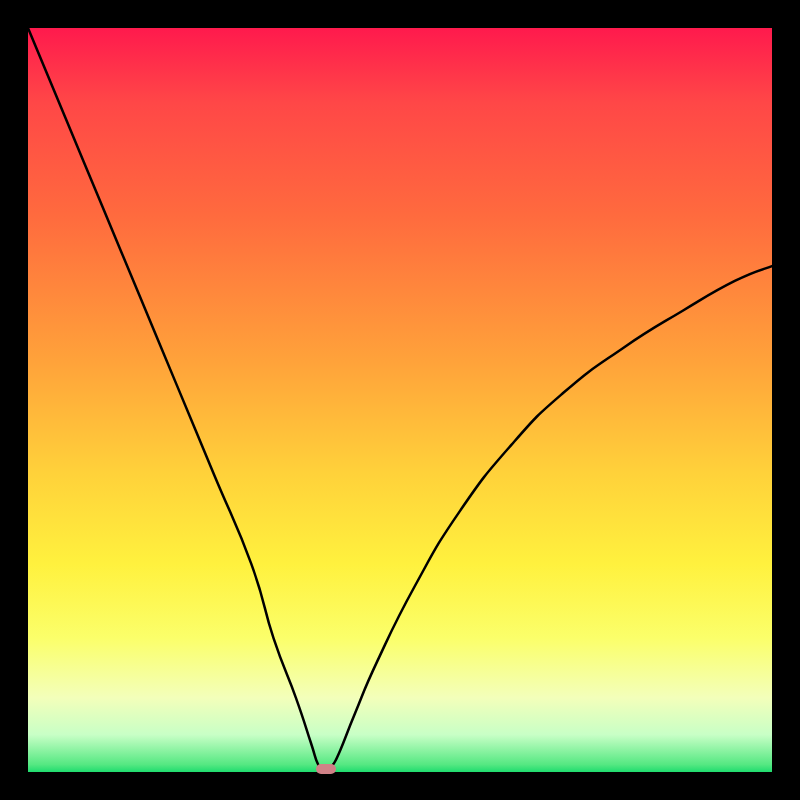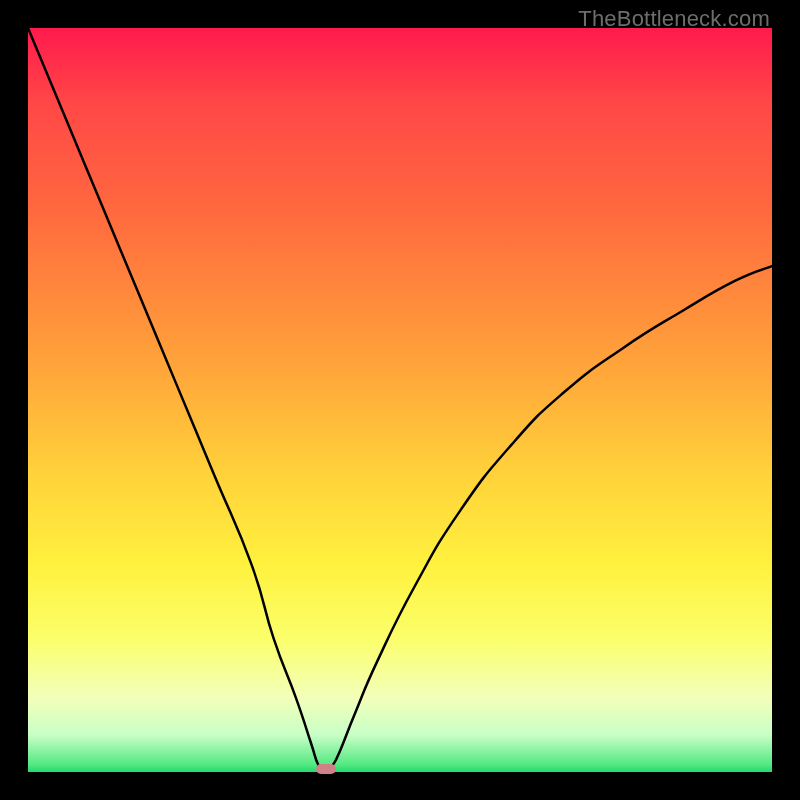--- a/index.html
+++ b/index.html
@@ -64,20 +64,19 @@
     height: 10px;
     border-radius: 5px;
     background: #d08187;
     transform: translate(-50%, -50%);
   }
 </style>
 </head>
 <body>
 
 <div class="frame">
-  <div class="watermark">TheBottleneck.com</div>
   <div class="plot">
     <svg class="curve" viewBox="0 0 744 744" preserveAspectRatio="none">
       <path id="curve-path" fill="none" stroke="#000" stroke-width="2.5" stroke-linejoin="round" stroke-linecap="round" d="M 0 0 C 9.3 22.319999999999993, 18.6 44.639999999999986, 37.2 89.27999999999997 C 55.800000000000004 133.91999999999996, 55.80000000000001 133.91999999999996, 74.4 178.55999999999995 C 93 223.19999999999993, 93 223.19999999999996, 111.6 267.84 C 130.2 312.48, 130.20000000000002 312.48, 148.8 357.12 C 167.4 401.76, 167.4 401.76, 186 446.4 C 204.6 491.03999999999996, 208.32 494.75999999999993, 223.2 535.68 C 238.07999999999998 576.5999999999999, 234.36 576.6, 245.52 610.08 C 256.68 643.5600000000001, 258.53999999999996 643.5600000000001, 267.84 669.6 C 277.14 695.64, 277.14 697.5, 282.72 714.24 C 288.30000000000007 730.98, 286.44000000000005 729.1199999999999, 290.16 736.56 C 293.88 744, 293.88000000000005 744, 297.6 744 C 301.32 744, 301.32 742.14, 305.03999999999996 736.56 C 308.75999999999993 730.9799999999999, 306.9 734.6999999999999, 312.47999999999996 721.68 C 318.05999999999995 708.66, 318.06 706.8, 327.36 684.48 C 336.66 662.1600000000001, 334.8 664.02, 349.68 632.4 C 364.56 600.78, 366.42 595.2, 386.88 558 C 407.34 520.8, 407.34 518.94, 431.52 483.6 C 455.7 448.26, 457.56000000000006 446.4, 483.6 416.64 C 509.64 386.88, 507.78 388.74, 535.68 364.56 C 563.5799999999999 340.38, 565.44 340.38, 595.2 319.92 C 624.96 299.46000000000004, 626.82 299.46000000000004, 654.72 282.72 C 682.62 265.98, 684.48 264.12, 706.8 252.95999999999998 C 729.1199999999999 241.79999999999995, 734.7 241.79999999999998, 744 238.07999999999998"></path>
     </svg>
     <div id="dip" class="dip-marker" style="left: 297.6px; top: 741px;"></div>
   </div>
 </div>
 
 </body></html>

